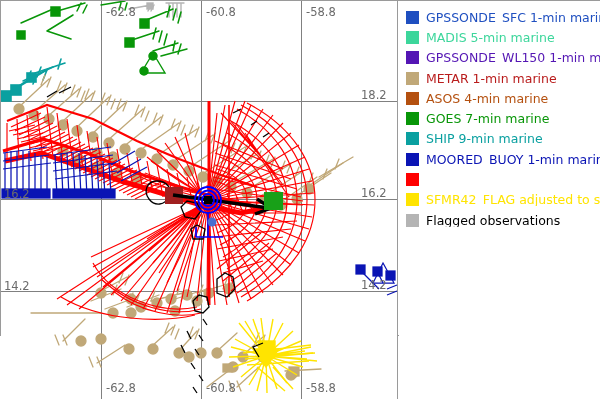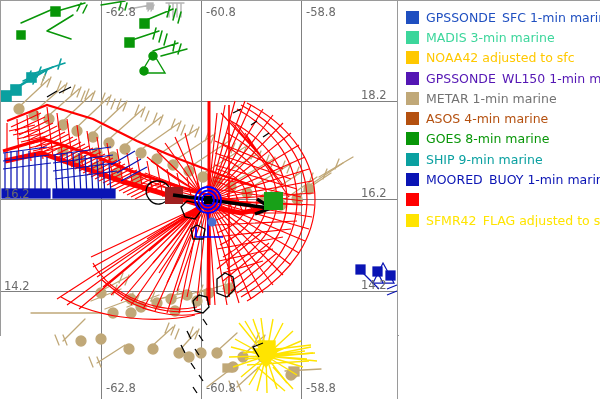--- a/index.html
+++ b/index.html
@@ -347,46 +347,42 @@
 
   <div id="legend">
 
     <div class="lrow">
       <span class="lsw" style="background:#1f4fc0"></span>
       <span class="ltx" style="color:#1f4fc0">GPSSONDE_SFC 1-min marine</span>
     </div>
 
     <div class="lrow">
       <span class="lsw" style="background:#3cd69b"></span>
-      <span class="ltx" style="color:#3cd69b">MADIS 3-min marine</span>
-    </div>
-
-    <div class="lrow">
-      <span class="lsw" style="background:#ffc800"></span>
-      <span class="ltx" style="color:#ffc800">NOAA42 adjusted to sfc</span>
-    </div>
+      <span class="ltx" style="color:#3cd69b">MADIS 5-min marine</span>
+    </div>
+
 
     <div class="lrow">
       <span class="lsw" style="background:#5416b4"></span>
       <span class="ltx" style="color:#5416b4">GPSSONDE_WL150 1-min mar</span>
     </div>
 
     <div class="lrow">
       <span class="lsw" style="background:#c0a878"></span>
-      <span class="ltx" style="color:#737373">METAR 1-min marine</span>
+      <span class="ltx" style="color:#b91c1c">METAR 1-min marine</span>
     </div>
 
     <div class="lrow">
       <span class="lsw" style="background:#b4500f"></span>
       <span class="ltx" style="color:#b4500f">ASOS 4-min marine</span>
     </div>
 
     <div class="lrow">
       <span class="lsw" style="background:#089608"></span>
-      <span class="ltx" style="color:#089608">GOES 8-min marine</span>
+      <span class="ltx" style="color:#089608">GOES 7-min marine</span>
     </div>
 
     <div class="lrow">
       <span class="lsw" style="background:#0aa0a0"></span>
       <span class="ltx" style="color:#0aa0a0">SHIP 9-min marine</span>
     </div>
 
     <div class="lrow">
       <span class="lsw" style="background:#0a14b4"></span>
       <span class="ltx" style="color:#0a14b4">MOORED_BUOY 1-min marine</span>
@@ -394,15 +390,19 @@
 
     <div class="lrow">
       <span class="lsw" style="background:#ff0000"></span>
     </div>
 
     <div class="lrow">
       <span class="lsw" style="background:#ffe400"></span>
       <span class="ltx" style="color:#ffe400">SFMR42_FLAG adjusted to sfc</span>
     </div>
 
+    <div class="lrow">
+      <span class="lsw" style="background:#b4b4b4"></span>
+      <span class="ltx" style="color:#000000">Flagged observations</span>
+    </div>
 
   </div>
 </div>
 
 </body></html>

